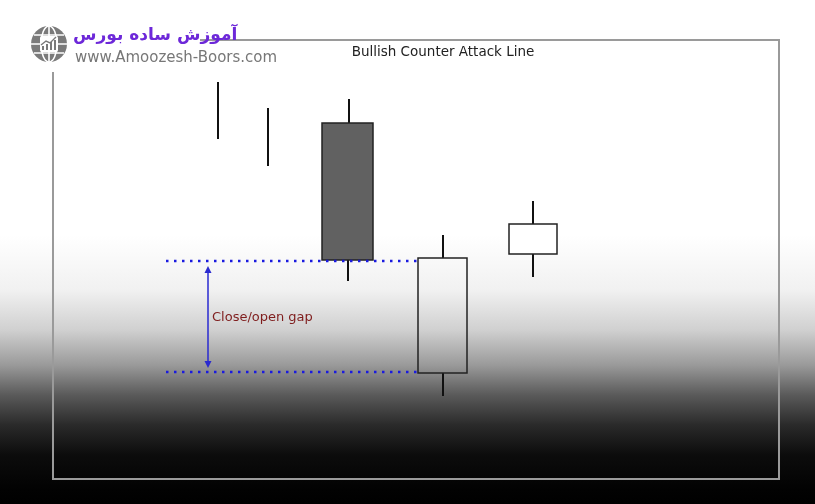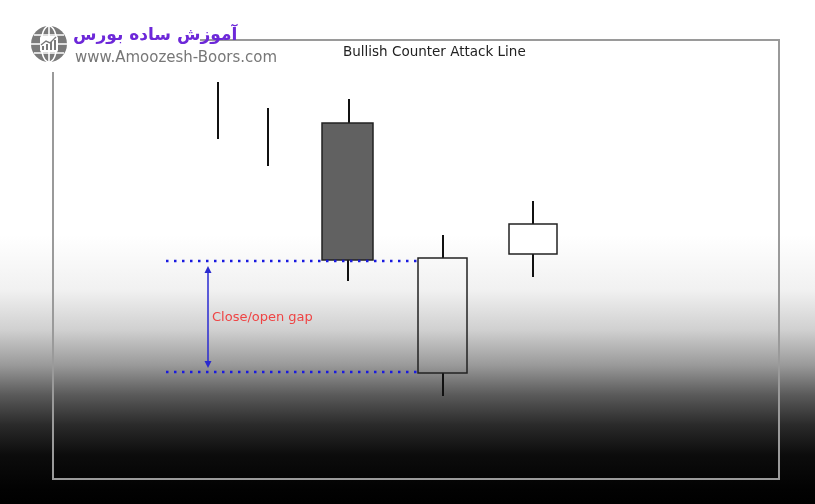--- a/index.html
+++ b/index.html
@@ -8,22 +8,22 @@
       background: linear-gradient(to bottom,
         #ffffff 0px, #ffffff 235px, #f1f1f1 290px, #d0d0d0 330px,
         #9a9a9a 365px, #5a5a5a 395px, #2a2a2a 425px, #0c0c0c 455px, #020202 490px, #000000 504px);
       font-family: "DejaVu Sans", sans-serif;
     }
     .frame-line { position: absolute; background: #9a9a9a; }
     .logo { position: absolute; left: 29px; top: 24px; width: 175px; height: 42px; }
     .logo-globe { position: absolute; left: 0; top: 0; width: 40px; height: 40px; }
     .logo-fa { position: absolute; left: 44px; top: 0px; font-size: 17px; font-weight: bold; color: #6d28d9; direction: rtl; white-space: nowrap; }
     .logo-url { position: absolute; left: 46px; top: 24px; font-size: 15px; color: #777; white-space: nowrap; }
-    .title { position: absolute; left: 343px; top: 43px; width: 200px; font-size: 13.5px; color: #222; white-space: nowrap; }
-    .gap-label { position: absolute; left: 212px; top: 309px; font-size: 13px; color: #ef4444; white-space: nowrap; }
+    .title { position: absolute; left: 343px; top: 43px; width: 200px; text-align: center; font-size: 13.5px; color: #222; white-space: nowrap; }
+    .gap-label { position: absolute; left: 212px; top: 309px; font-size: 13px; color: #7f1d1d; white-space: nowrap; }
     svg.chart { position: absolute; left: 0; top: 0; }
   </style>
 </head>
 <body>
 
 <div class="frame-line" style="left:200px; top:39px; width:580px; height:2px;"></div>
 <div class="frame-line" style="left:778px; top:39px; width:2px; height:441px;"></div>
 <div class="frame-line" style="left:52px; top:72px; width:2px; height:408px;"></div>
 <div class="frame-line" style="left:52px; top:478px; width:728px; height:2px;"></div>
 

